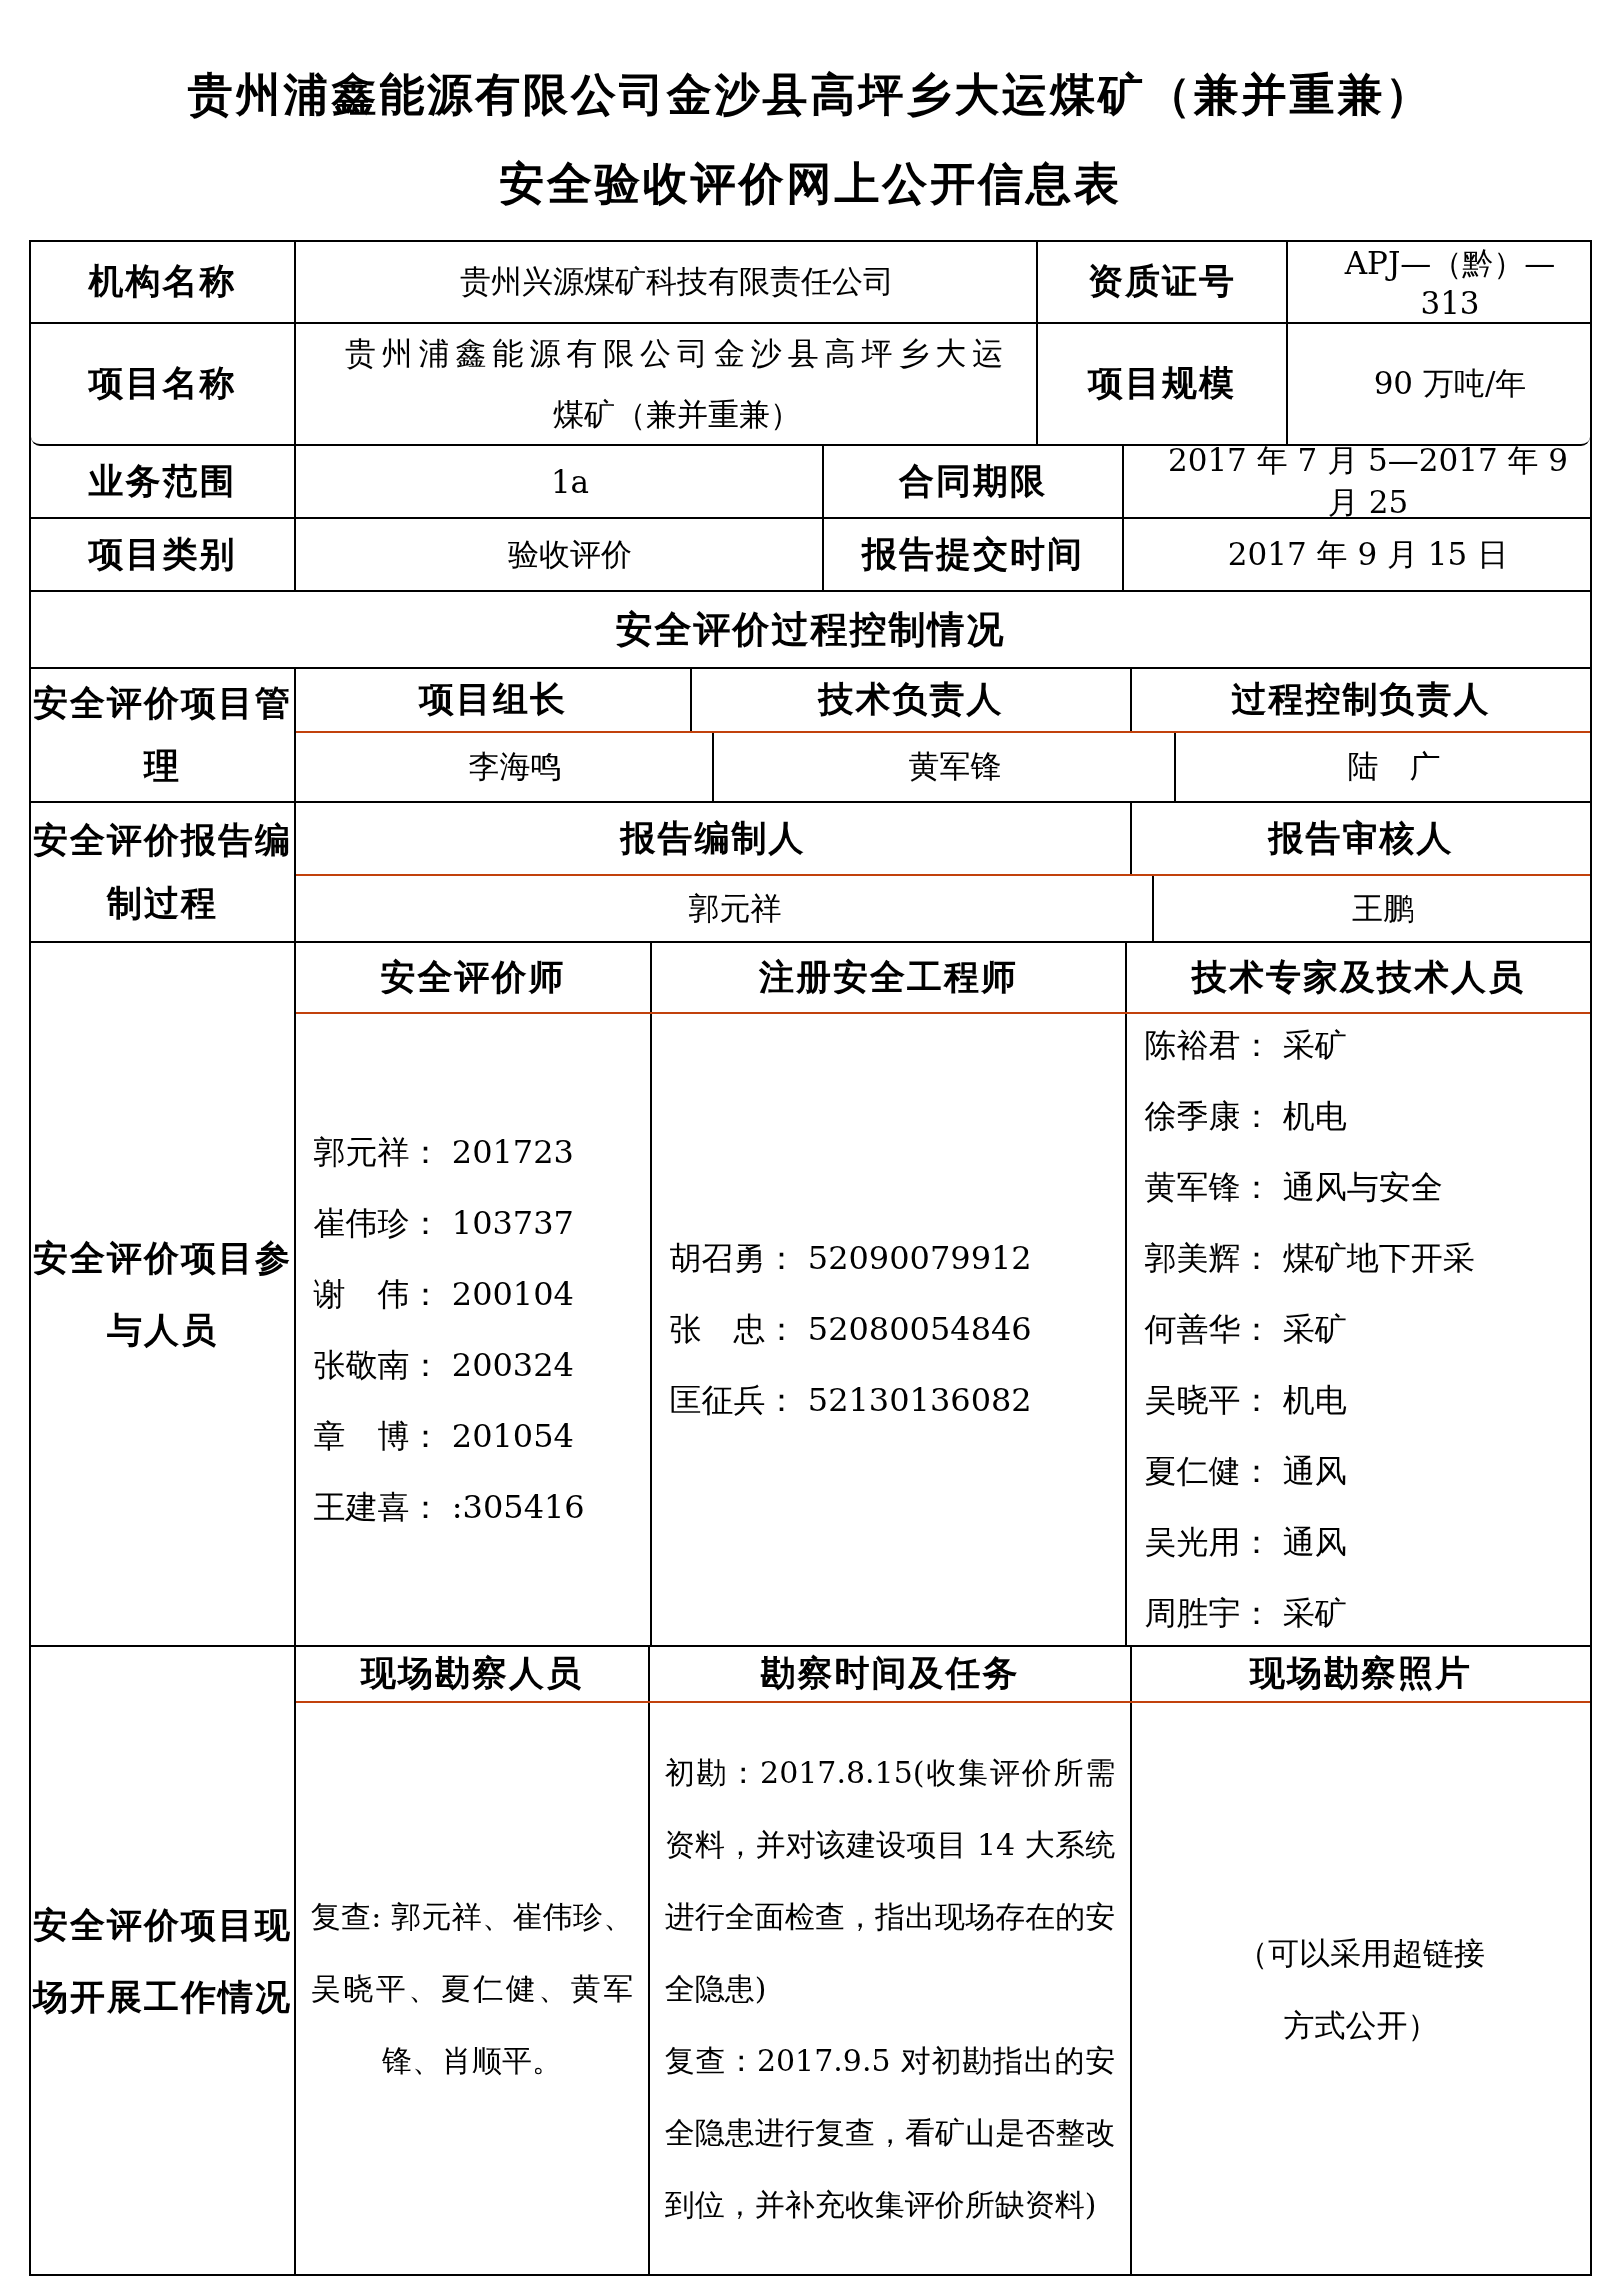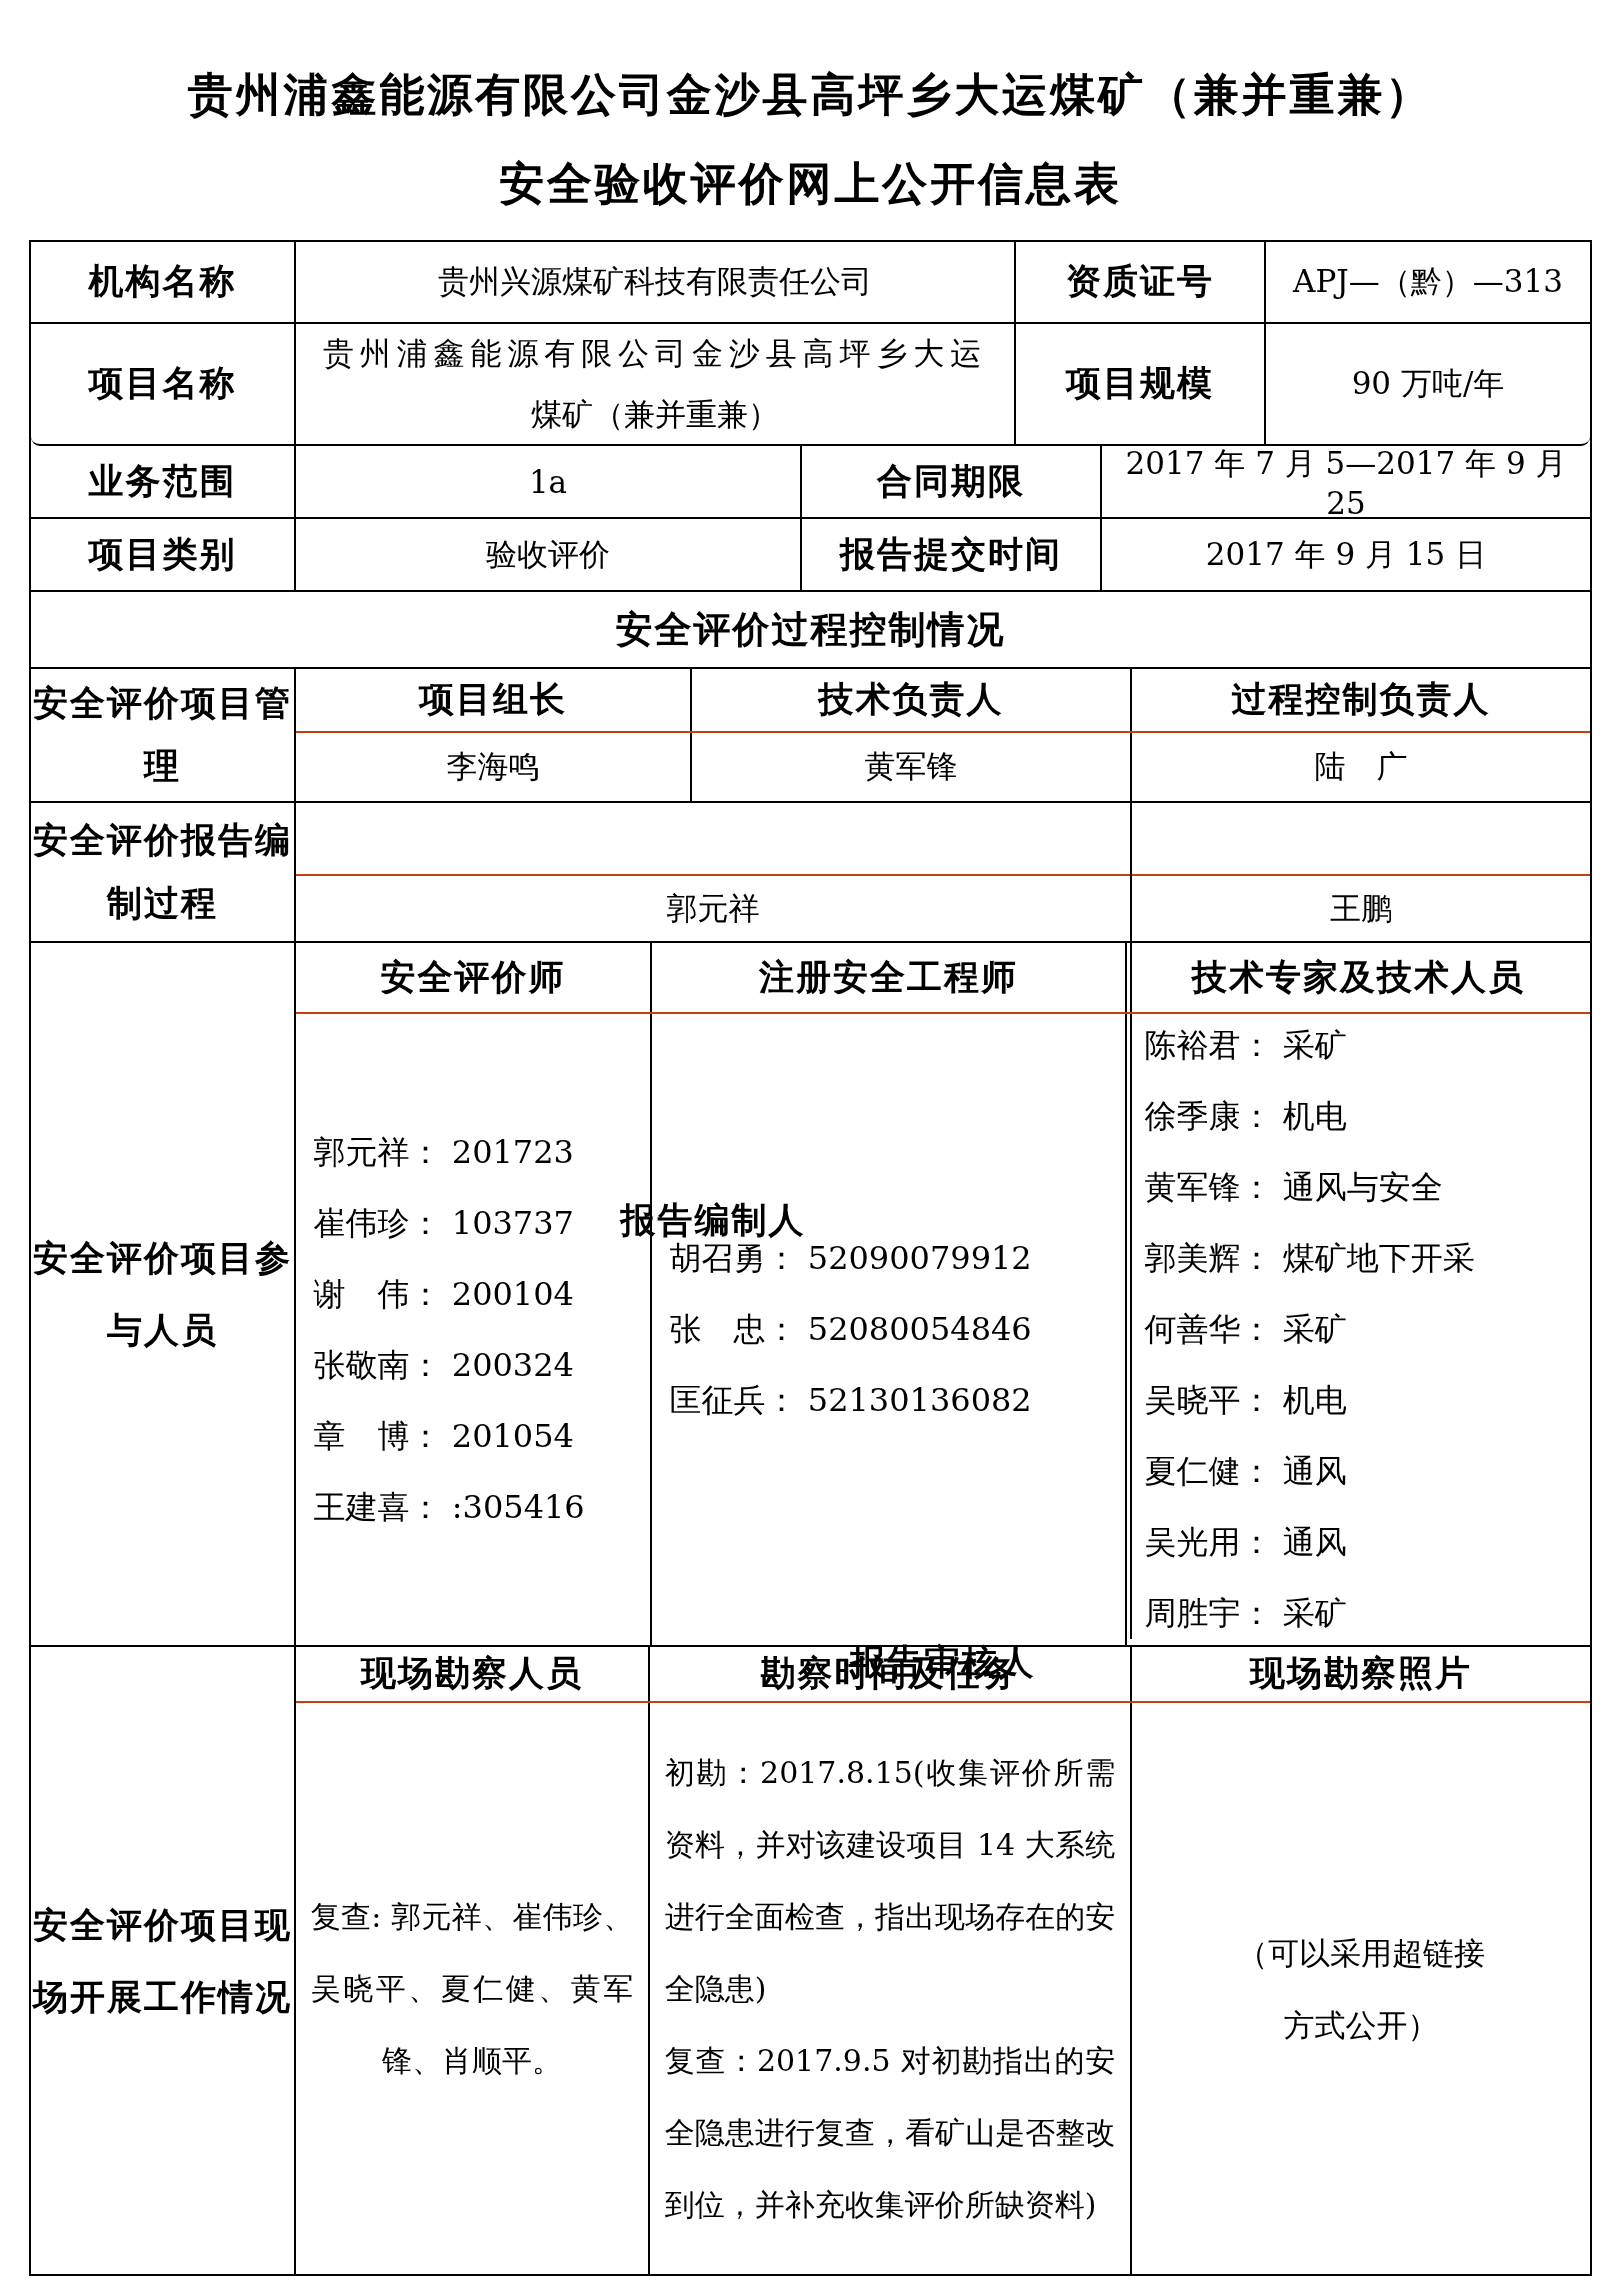--- a/index.html
+++ b/index.html
@@ -29,21 +29,21 @@
     display:flex; flex-direction:column; justify-content:center;
     text-align:center; padding:0 7.8px;
   }
   .c:last-child { border-right:none; }
   .grow { flex:1 1 auto; }
   .lab {
     font-family:"DejaVu Sans","Liberation Sans",sans-serif;
     font-weight:bold; font-size:35px; letter-spacing:2px; line-height:1.35;
     padding:0 1px;
   }
-  .val { font-size:31px; }
+  .val { font-size:31px;margin-left:22px; }
   .sectitle { font-size:37px; }
   .mlab { line-height:63px; }
   .tall-lab { line-height:72px; }
 
   
   .sec { display:flex; }
   .sec > .lab { width:265px; flex:0 0 265px; }
   .sub { flex:1 1 auto; display:flex; flex-direction:column; }
   .srow { display:flex; border-bottom:2px solid #c2410c; }
   .srow:last-child { border-bottom:none; }
@@ -68,21 +68,21 @@
   .w306 { flex:0 0 300px; width:300px; }
   .w404 { flex:0 0 396px; width:396px; }
   .w449 { flex:0 0 440px; width:440px; }
   .w853 { flex:0 0 836px; width:836px; }
   .w363 { flex:0 0 356px; width:356px; }
   .w485 { flex:0 0 475px; width:475px; }
   .w361 { flex:0 0 354px; width:354px; }
   .w492 { flex:0 0 482px; width:482px; }
 
   .h82 { height:80px; } .h122 { height:120px;border-radius:9px; } .h72r { height:71px; } .h77 { height:75px; }
-  .sh63 { height:62px; } .sh69 { height:68px; } .sh72 { height:71px;flex-direction:column; } .sh66 { height:65px; }
+  .sh63 { height:62px; } .sh69 { height:68px; } .sh72 { height:71px; } .sh66 { height:65px; }
   .sh70 { height:69px; } .sh644 { height:631px; } .sh55 { height:54px; } .sh583 { height:571px; }
 </style>
 </head>
 <body>
 
 <div class="page">
 
   <div class="doc-title t1">贵州浦鑫能源有限公司金沙县高坪乡大运煤矿（兼并重兼）</div>
   <div class="doc-title t2">安全验收评价网上公开信息表</div>
 

